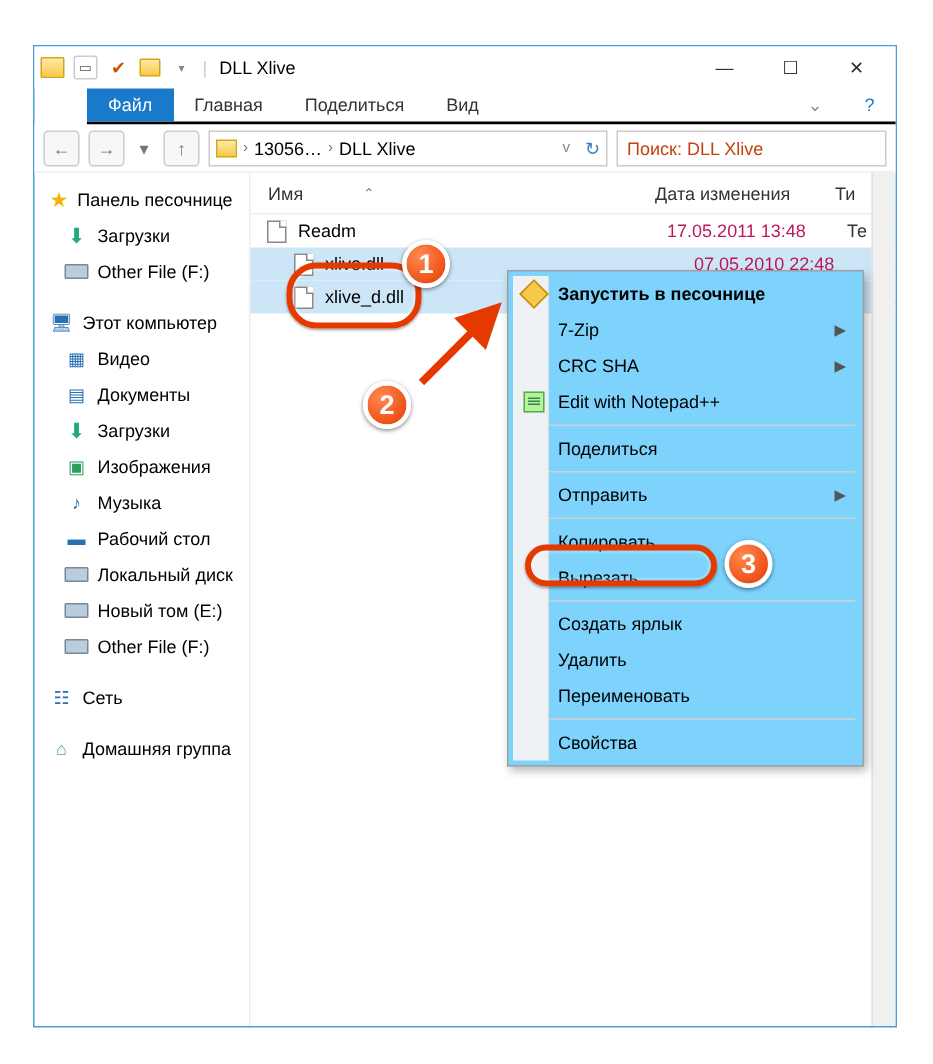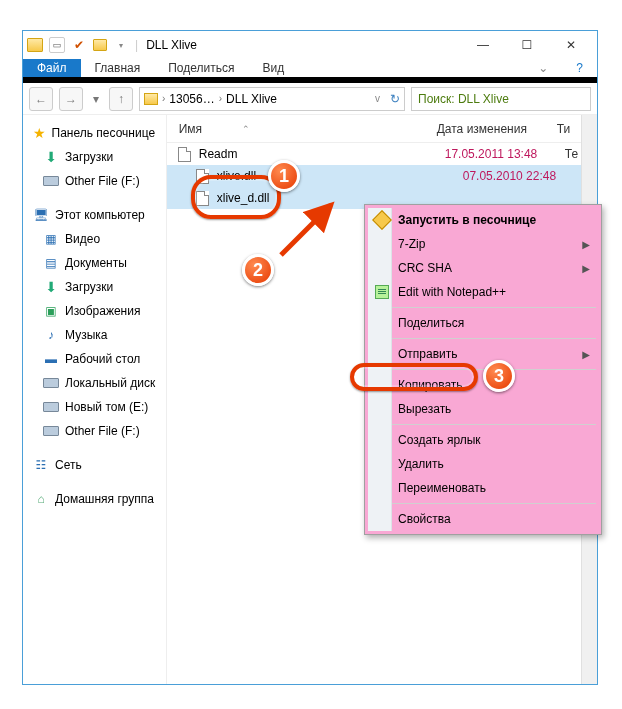--- a/index.html
+++ b/index.html
@@ -6,31 +6,31 @@
 body { background: #fff; width: 622px; height: 709px; position: relative; overflow: hidden; }
 .window { position: absolute; left: 22px; top: 30px; width: 576px; height: 655px; border: 1px solid #4a9fd8; background: #fff; display: flex; flex-direction: column; }
 .titlebar { height: 28px; display: flex; align-items: center; padding: 0 4px; background: #fff; }
 .titlebar .qat { display: flex; align-items: center; gap: 6px; }
 .titlebar .folder-icon { width: 16px; height: 14px; background: linear-gradient(#ffe9a6,#f7c94b); border: 1px solid #d4a514; border-radius: 1px; display: inline-block; }
 .titlebar .qbtn { width: 16px; height: 16px; display: flex; align-items: center; justify-content: center; color: #555; }
 .titlebar .sep { color: #ccc; margin: 0 6px; }
 .titlebar .win-title { color: #000; margin-left: 2px; }
 .titlebar .spacer { flex: 1; }
 .titlebar .winbtn { width: 44px; height: 28px; display: flex; align-items: center; justify-content: center; color: #333; }
-.ribbon { height: 24px; background: #fff; display: flex; align-items: stretch; border-bottom: 6px solid #000000; }
+.ribbon { height: 24px; background: #fff; display: flex; align-items: stretch; border-bottom: 2px solid #000000; margin-left: 35px; }
 .ribbon .filetab { background: #1979ca; color: #fff; padding: 0 14px; display: flex; align-items: center; }
 .ribbon .tab { padding: 0 14px; display: flex; align-items: center; color: #333; }
 .addrrow { height: 32px; display: flex; align-items: center; gap: 6px; padding: 4px 6px; background: #fff; border-bottom: 1px solid #eee; }
 .navbtn { width: 24px; height: 24px; border: 1px solid #ccc; border-radius: 3px; display: flex; align-items: center; justify-content: center; color: #777; background: #f7f7f7; }
 .addrbar { flex: 1; height: 24px; border: 1px solid #ccc; display: flex; align-items: center; padding: 0 4px; gap: 4px; overflow: hidden; }
 .addrbar .crumb { display: flex; align-items: center; gap: 4px; white-space: nowrap; }
 .addrbar .chev { color: #777; font-size: 10px; }
 .addrbar .folder-sm { width: 14px; height: 12px; background: linear-gradient(#ffe9a6,#f7c94b); border: 1px solid #d4a514; }
 .addrbar .refresh { margin-left: auto; color: #3a7fbf; }
-.searchbox { width: 180px; height: 24px; border: 1px solid #ccc; display: flex; align-items: center; padding: 0 6px; color: #4d7c0f; gap: 6px; }
+.searchbox { width: 180px; height: 24px; border: 1px solid #ccc; display: flex; align-items: center; padding: 0 6px; color: #c2410c; gap: 6px; }
 .body { flex: 1; display: flex; overflow: hidden; }
 .nav { width: 158px; border-right: 1px solid #eee; padding: 6px 0; overflow: hidden; }
 .nav .item { display: flex; align-items: center; gap: 6px; padding: 4px 8px 4px 20px; white-space: nowrap; }
 .nav .item.fav { padding-left: 10px; color: #000; }
 .nav .item.fav .star { color: #f5b301; font-size: 14px; }
 .nav .item .ico { width: 16px; height: 16px; display: flex; align-items: center; justify-content: center; }
 .nav .spacer { height: 10px; }
 .nav .drive { width: 16px; height: 10px; background: #bcd; border: 1px solid #789; border-radius: 1px; }
 .content { flex: 1; position: relative; }
 .cols { display: flex; height: 28px; border-bottom: 1px solid #eee; align-items: center; color: #333; }
@@ -39,21 +39,21 @@
 .cols .c-date { width: 120px; }
 .cols .c-type { flex: 1; }
 .rows .row { display: flex; height: 22px; align-items: center; padding-left: 10px; }
 .rows .row.sel { background: #cde6f7; padding-left: 28px; }
 .rows .row .fico { width: 16px; height: 16px; display: flex; align-items: center; justify-content: center; margin-right: 6px; }
 .rows .row .fname { width: 246px; }
 .rows .row .fdate { width: 120px; color: #be185d; }
 .rows .row .ftype { color: #333; }
 .file-ico { width: 13px; height: 15px; background: #fff; border: 1px solid #888; position: relative; }
 .file-ico::after { content: ""; position: absolute; right: -1px; top: -1px; width: 4px; height: 4px; background: #fff; border-left: 1px solid #888; border-bottom: 1px solid #888; }
-.ctxmenu { position: absolute; left: 338px; top: 204px; width: 238px; background: #f9a8d4; border: 1px solid #a0a0a0; box-shadow: 2px 3px 6px rgba(0,0,0,0.3); padding: 3px; margin-left: 26px; }
+.ctxmenu { position: absolute; left: 338px; top: 180px; width: 238px; background: #7dd3fc; border: 1px solid #a0a0a0; box-shadow: 2px 3px 6px rgba(0,0,0,0.3); padding: 3px; }
 .ctxmenu .mi { height: 24px; display: flex; align-items: center; padding: 0 8px 0 30px; position: relative; white-space: nowrap; }
 .ctxmenu .mi.bold { font-weight: 600; }
 .ctxmenu .mi .mico { position: absolute; left: 6px; width: 16px; height: 16px; display: flex; align-items: center; justify-content: center; }
 .ctxmenu .mi .sub { margin-left: auto; color: #555; font-size: 10px; }
 .ctxmenu .msep { height: 1px; background: #d0d0d0; margin: 3px 2px; }
 .iconbar { position: absolute; left: 3px; top: 3px; bottom: 3px; width: 24px; background: #eef2f5; border-right: 1px solid #dde3e8; }
 .callout { position: absolute; width: 32px; height: 32px; border-radius: 50%; background: radial-gradient(circle at 35% 30%, #ff8a50, #e63900); border: 3px solid #fff; box-shadow: 0 1px 3px rgba(0,0,0,0.5); color: #fff; font-weight: bold; font-size: 18px; display: flex; align-items: center; justify-content: center; z-index: 20; }
 .ring { position: absolute; border: 4px solid #e63900; border-radius: 20px; box-shadow: 0 1px 2px rgba(0,0,0,0.4), inset 0 0 0 2px #fff3; z-index: 15; pointer-events: none; }
 .arrow { position: absolute; z-index: 14; pointer-events: none; }
 .sandbox-ico { width: 14px; height: 14px; background: #f7c94b; transform: rotate(45deg); border: 1px solid #c08a00; }

